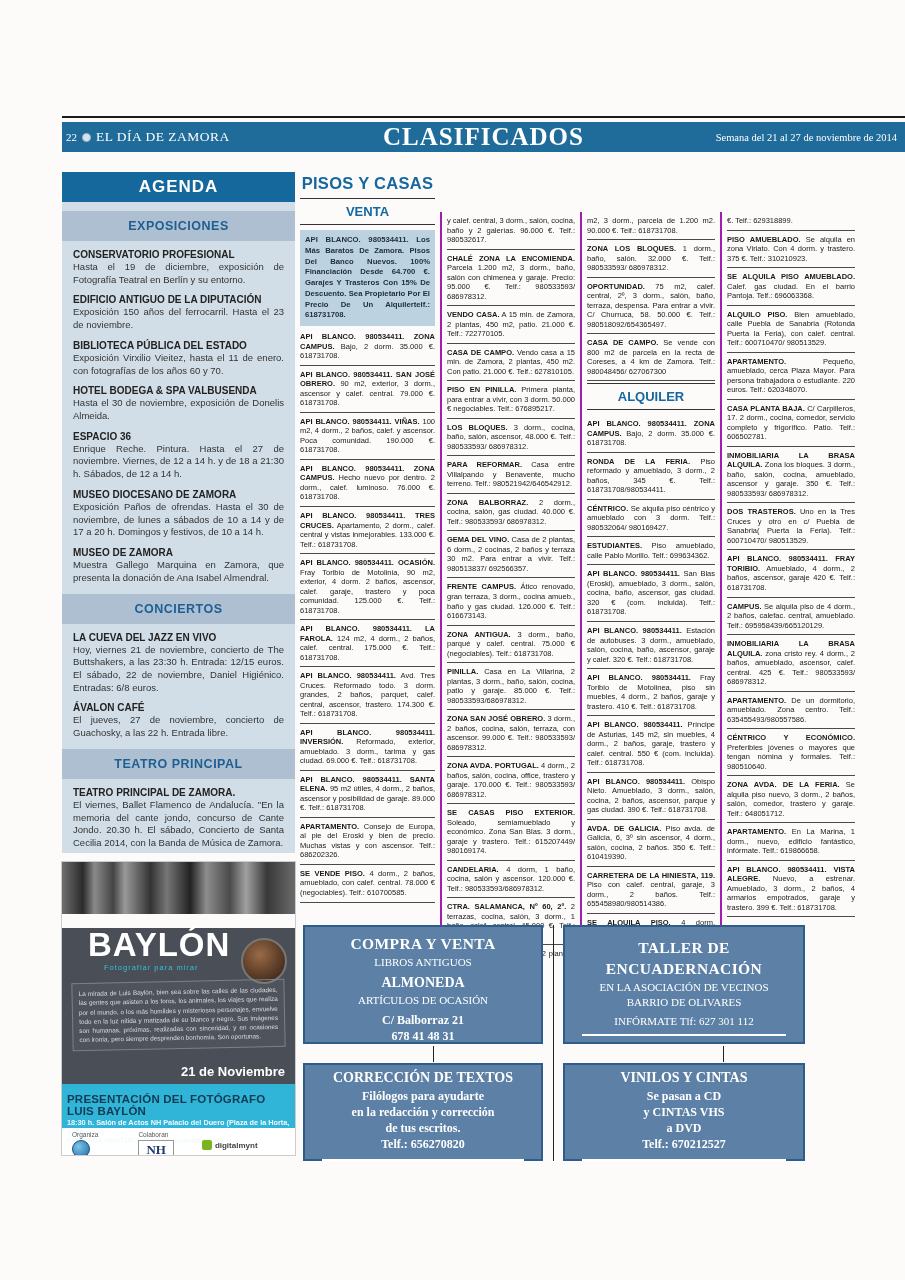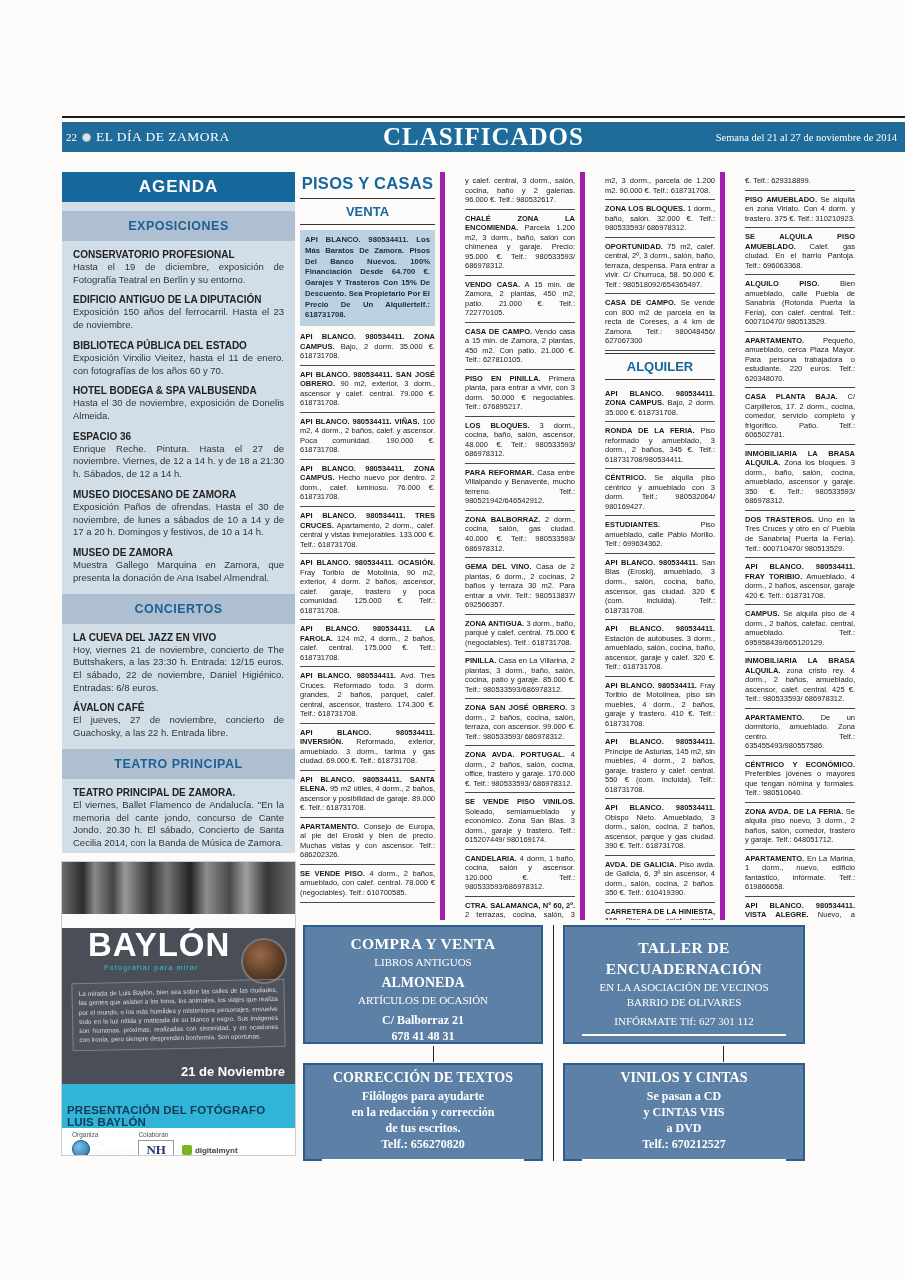--- a/index.html
+++ b/index.html
@@ -36,35 +36,35 @@
   .b-main { height:156px; background:#4a4e57; position:relative; color:#fff; }
   .b-title { font-size:33px; font-weight:bold; letter-spacing:1px; margin:14px 0 0 26px; line-height:1; }
   .b-sub { color:#35c0d2; font-size:7.5px; letter-spacing:1px; margin:2px 0 0 42px; }
   .b-avatar { position:absolute; top:10px; right:8px; width:46px; height:46px; border-radius:50%;
               background:radial-gradient(circle at 40% 35%, #9a6a46 0%, #5c3d28 55%, #2c2018 100%);
               border:2px solid #777; }
   .b-para-box { margin:9px 10px 0; border:1px solid #7d8089; padding:5px 6px; transform:rotate(-1.2deg); background:rgba(255,255,255,.03); }
   .b-para { font-size:6.4px; line-height:1.45; color:#d9dbe0; text-align:justify; }
   .b-date { position:absolute; right:10px; bottom:5px; font-size:13px; font-weight:bold; }
   .b-band { height:44px; background:#30b5d8; padding-top:3px; text-align:left; }
-  .b-band-title { color:#123a52; font-weight:bold; font-size:11.5px; margin:17px 0 1px 5px; letter-spacing:.2px; }
+  .b-band-title { color:#123a52; font-weight:bold; font-size:11.5px; margin:6px 0 1px 5px; letter-spacing:.2px; }
   .b-band-details { color:#f2fafc; font-size:7.3px; font-weight:bold; margin-left:5px; }
   .b-band-note { color:#f2fafc; font-size:7.3px; font-weight:bold; margin-left:5px; }
   .b-foot { height:41px; background:#fff; display:flex; align-items:flex-start; padding:3px 10px 0; gap:40px; }
   .b-lbl { font-size:6.5px; color:#555; margin-bottom:2px; }
   .logo-round { width:18px; height:18px; border-radius:50%; background:radial-gradient(circle at 35% 35%, #7fc3e8, #1c6aa6); border:1px solid #14507e; }
-  .logo-row { display:flex; align-items:center; gap:8px; }
+  .logo-row { display:flex; align-items:flex-start; gap:28px; }
   .logo-nh { border:1px solid #999; color:#1d3b6e; font-family:"Liberation Serif",serif; font-weight:bold; font-size:13px; padding:1px 7px; background:#fff; }
   .logo-dm { display:flex; align-items:center; gap:3px; font-size:8px; color:#444; font-weight:bold; }
   .dm-sq { width:10px; height:10px; background:#7ab51d; display:inline-block; border-radius:2px; }
 
   
   .classifieds { position:absolute; left:300px; top:172px; width:560px; height:748px; display:flex; }
   .ccol { width:140px; height:748px; overflow:hidden; padding-right:5px; }
-  .ccol + .ccol { padding-left:20px; border-left:5px solid #a21caf; }
+  .ccol + .ccol { padding-left:5px; border-left:2px solid #a21caf;margin-top:40px; }
   .c-head { color:#1567a0; font-weight:bold; font-size:16.5px; text-align:center; margin:2px 0 5px; letter-spacing:.3px; }
   .c-sub { color:#1567a0; font-weight:bold; font-size:13px; text-align:center; border-top:1px solid #333; border-bottom:1px solid #333;
            padding:5px 0; margin-bottom:5px; }
   .c-sub.mid { margin-top:2px; }
   .featured { background:#bdd2e0; color:#20303f; font-weight:bold; font-size:7.7px; line-height:1.4; text-align:justify;
               padding:5px 5px; margin-bottom:2px; }
   .ad { font-size:7.5px; line-height:1.27; color:#191919; text-align:justify; padding:4px 0 4px; border-bottom:1px solid #4a4a4a; }
   .ad .ad-b { font-weight:bold; }
 
   
@@ -318,20 +318,24 @@
           <div class="ad">
             <span class="ad-b">ZONA BALBORRAZ.</span>
             <span>2 dorm., cocina, salón, gas ciudad. 40.000 €. Telf.: 980533593/ 686978312.</span>
           </div>
 
           <div class="ad">
             <span class="ad-b">GEMA DEL VINO.</span>
             <span>Casa de 2 plantas, 6 dorm., 2 cocinas, 2 baños y terraza 30 m2. Para entrar a vivir. Telf.: 980513837/ 692566357.</span>
           </div>
 
+          <div class="ad">
+            <span class="ad-b">FRENTE CAMPUS.</span>
+            <span>Ático renovado, gran terraza, 3 dorm., cocina amueb., baño y gas ciudad. 126.000 €. Telf.: 616673143.</span>
+          </div>
 
           <div class="ad">
             <span class="ad-b">ZONA ANTIGUA.</span>
             <span>3 dorm., baño, parqué y calef. central. 75.000 € (negociables). Telf.: 618731708.</span>
           </div>
 
           <div class="ad">
             <span class="ad-b">PINILLA.</span>
             <span>Casa en La Villarina, 2 plantas, 3 dorm., baño, salón, cocina, patio y garaje. 85.000 €. Telf.: 980533593/686978312.</span>
           </div>
@@ -340,21 +344,21 @@
             <span class="ad-b">ZONA SAN JOSÉ OBRERO.</span>
             <span>3 dorm., 2 baños, cocina, salón, terraza, con ascensor. 99.000 €. Telf.: 980533593/ 686978312.</span>
           </div>
 
           <div class="ad">
             <span class="ad-b">ZONA AVDA. PORTUGAL.</span>
             <span>4 dorm., 2 baños, salón, cocina, office, trastero y garaje. 170.000 €. Telf.: 980533593/ 686978312.</span>
           </div>
 
           <div class="ad">
-            <span class="ad-b">SE VENDE PISO VINILOS.</span>
+            <span class="ad-b">SE CASAS PISO EXTERIOR.</span>
             <span>Soleado, semiamueblado y económico. Zona San Blas. 3 dorm., garaje y trastero. Telf.: 615207449/ 980169174.</span>
           </div>
 
           <div class="ad">
             <span class="ad-b">CANDELARIA.</span>
             <span>4 dorm, 1 baño, cocina, salón y ascensor. 120.000 €. Telf.: 980533593/686978312.</span>
           </div>
 
           <div class="ad">
             <span class="ad-b">CTRA. SALAMANCA, Nº 60, 2º.</span>

